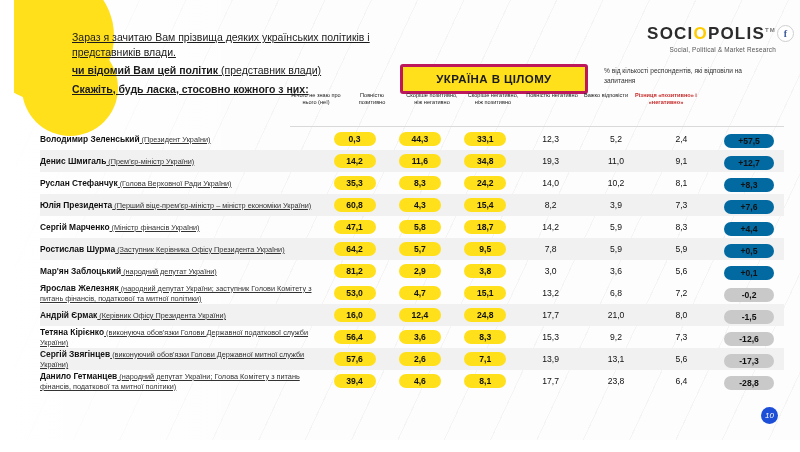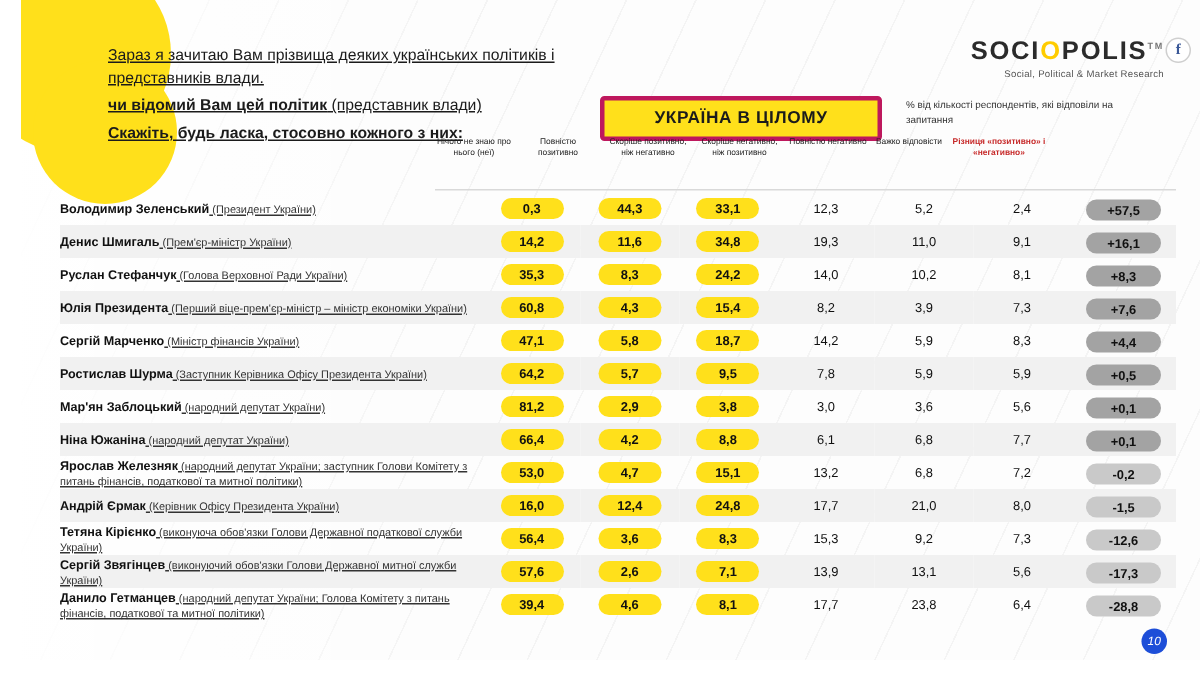--- a/index.html
+++ b/index.html
@@ -108,24 +108,24 @@
     background:#ffe01b;font-weight:bold;
   }
   td.val.plain{font-size:8.6px;}
   td.diff{
     width:62px;text-align:center;
   }
   td.diff .dpill{
     display:inline-block;min-width:40px;padding:2px 5px;border-radius:9px;
     font-size:8.6px;font-weight:bold;color:#111;
   }
-  .dpill.pos{background:#a3a3a3;}
+  .dpill.pos{background:#0369a1;}
   .dpill.neg{background:#c9c9c9;}
   .page-num{
-    position:absolute;right:22px;bottom:16px;
+    position:absolute;right:22px;bottom:28px;
     width:17px;height:17px;border-radius:50%;
     background:#1d4ed8;color:#fff;font-size:8px;
     display:flex;align-items:center;justify-content:center;font-style:italic;
   }
   .bottom-strip{
     position:absolute;left:0;bottom:0;width:800px;height:12px;background:#ffffff;
   }
   .edge-left{
     position:absolute;left:0;top:0;width:14px;height:452px;background:#ffffff;
   }
@@ -178,21 +178,21 @@
           <td class="diff"><span class="dpill pos">+57,5</span></td>
         </tr>
         <tr class="row alt">
           <td class="name"><span class="pn">Денис Шмигаль</span><span class="desc"> (Прем'єр-міністр України)</span></td>
           <td class="val"><span class="pill">14,2</span></td>
           <td class="val"><span class="pill">11,6</span></td>
           <td class="val"><span class="pill">34,8</span></td>
           <td class="val plain">19,3</td>
           <td class="val plain">11,0</td>
           <td class="val plain">9,1</td>
-          <td class="diff"><span class="dpill pos">+16,1</span></td>
+          <td class="diff"><span class="dpill pos">+12,7</span></td>
         </tr>
         <tr class="row">
           <td class="name"><span class="pn">Руслан Стефанчук</span><span class="desc"> (Голова Верховної Ради України)</span></td>
           <td class="val"><span class="pill">35,3</span></td>
           <td class="val"><span class="pill">8,3</span></td>
           <td class="val"><span class="pill">24,2</span></td>
           <td class="val plain">14,0</td>
           <td class="val plain">10,2</td>
           <td class="val plain">8,1</td>
           <td class="diff"><span class="dpill pos">+8,3</span></td>
@@ -230,30 +230,20 @@
         <tr class="row">
           <td class="name"><span class="pn">Мар'ян Заблоцький</span><span class="desc"> (народний депутат України)</span></td>
           <td class="val"><span class="pill">81,2</span></td>
           <td class="val"><span class="pill">2,9</span></td>
           <td class="val"><span class="pill">3,8</span></td>
           <td class="val plain">3,0</td>
           <td class="val plain">3,6</td>
           <td class="val plain">5,6</td>
           <td class="diff"><span class="dpill pos">+0,1</span></td>
         </tr>
-        <tr class="row alt">
-          <td class="name"><span class="pn">Ніна Южаніна</span><span class="desc"> (народний депутат України)</span></td>
-          <td class="val"><span class="pill">66,4</span></td>
-          <td class="val"><span class="pill">4,2</span></td>
-          <td class="val"><span class="pill">8,8</span></td>
-          <td class="val plain">6,1</td>
-          <td class="val plain">6,8</td>
-          <td class="val plain">7,7</td>
-          <td class="diff"><span class="dpill pos">+0,1</span></td>
-        </tr>
         <tr class="row">
           <td class="name"><span class="pn">Ярослав Железняк</span><span class="desc"> (народний депутат України; заступник Голови Комітету з питань фінансів, податкової та митної політики)</span></td>
           <td class="val"><span class="pill">53,0</span></td>
           <td class="val"><span class="pill">4,7</span></td>
           <td class="val"><span class="pill">15,1</span></td>
           <td class="val plain">13,2</td>
           <td class="val plain">6,8</td>
           <td class="val plain">7,2</td>
           <td class="diff"><span class="dpill neg">-0,2</span></td>
         </tr>

